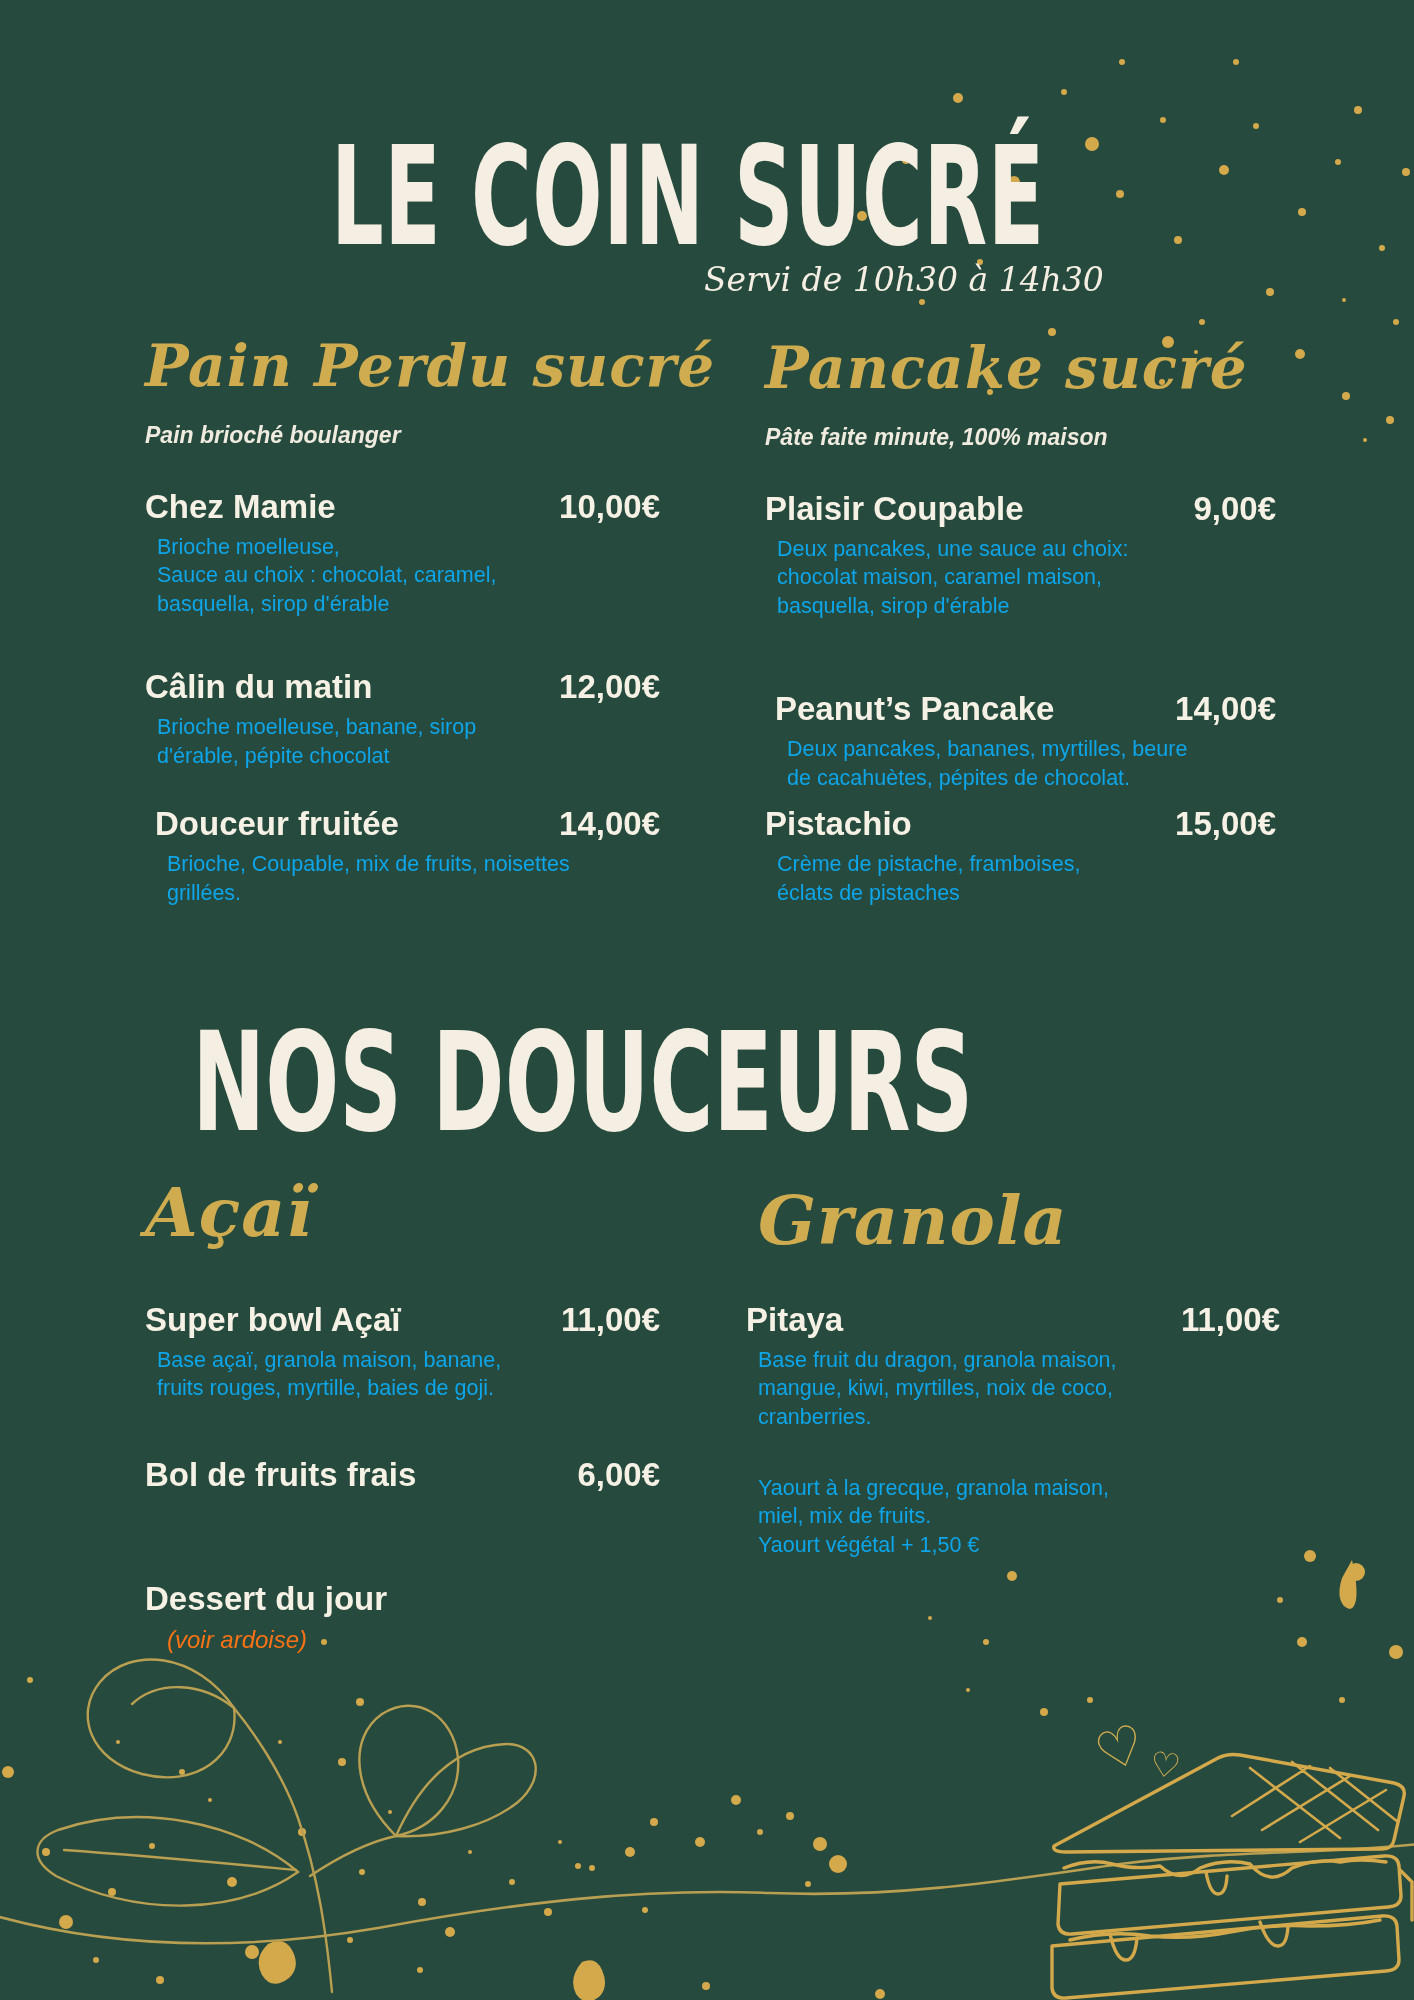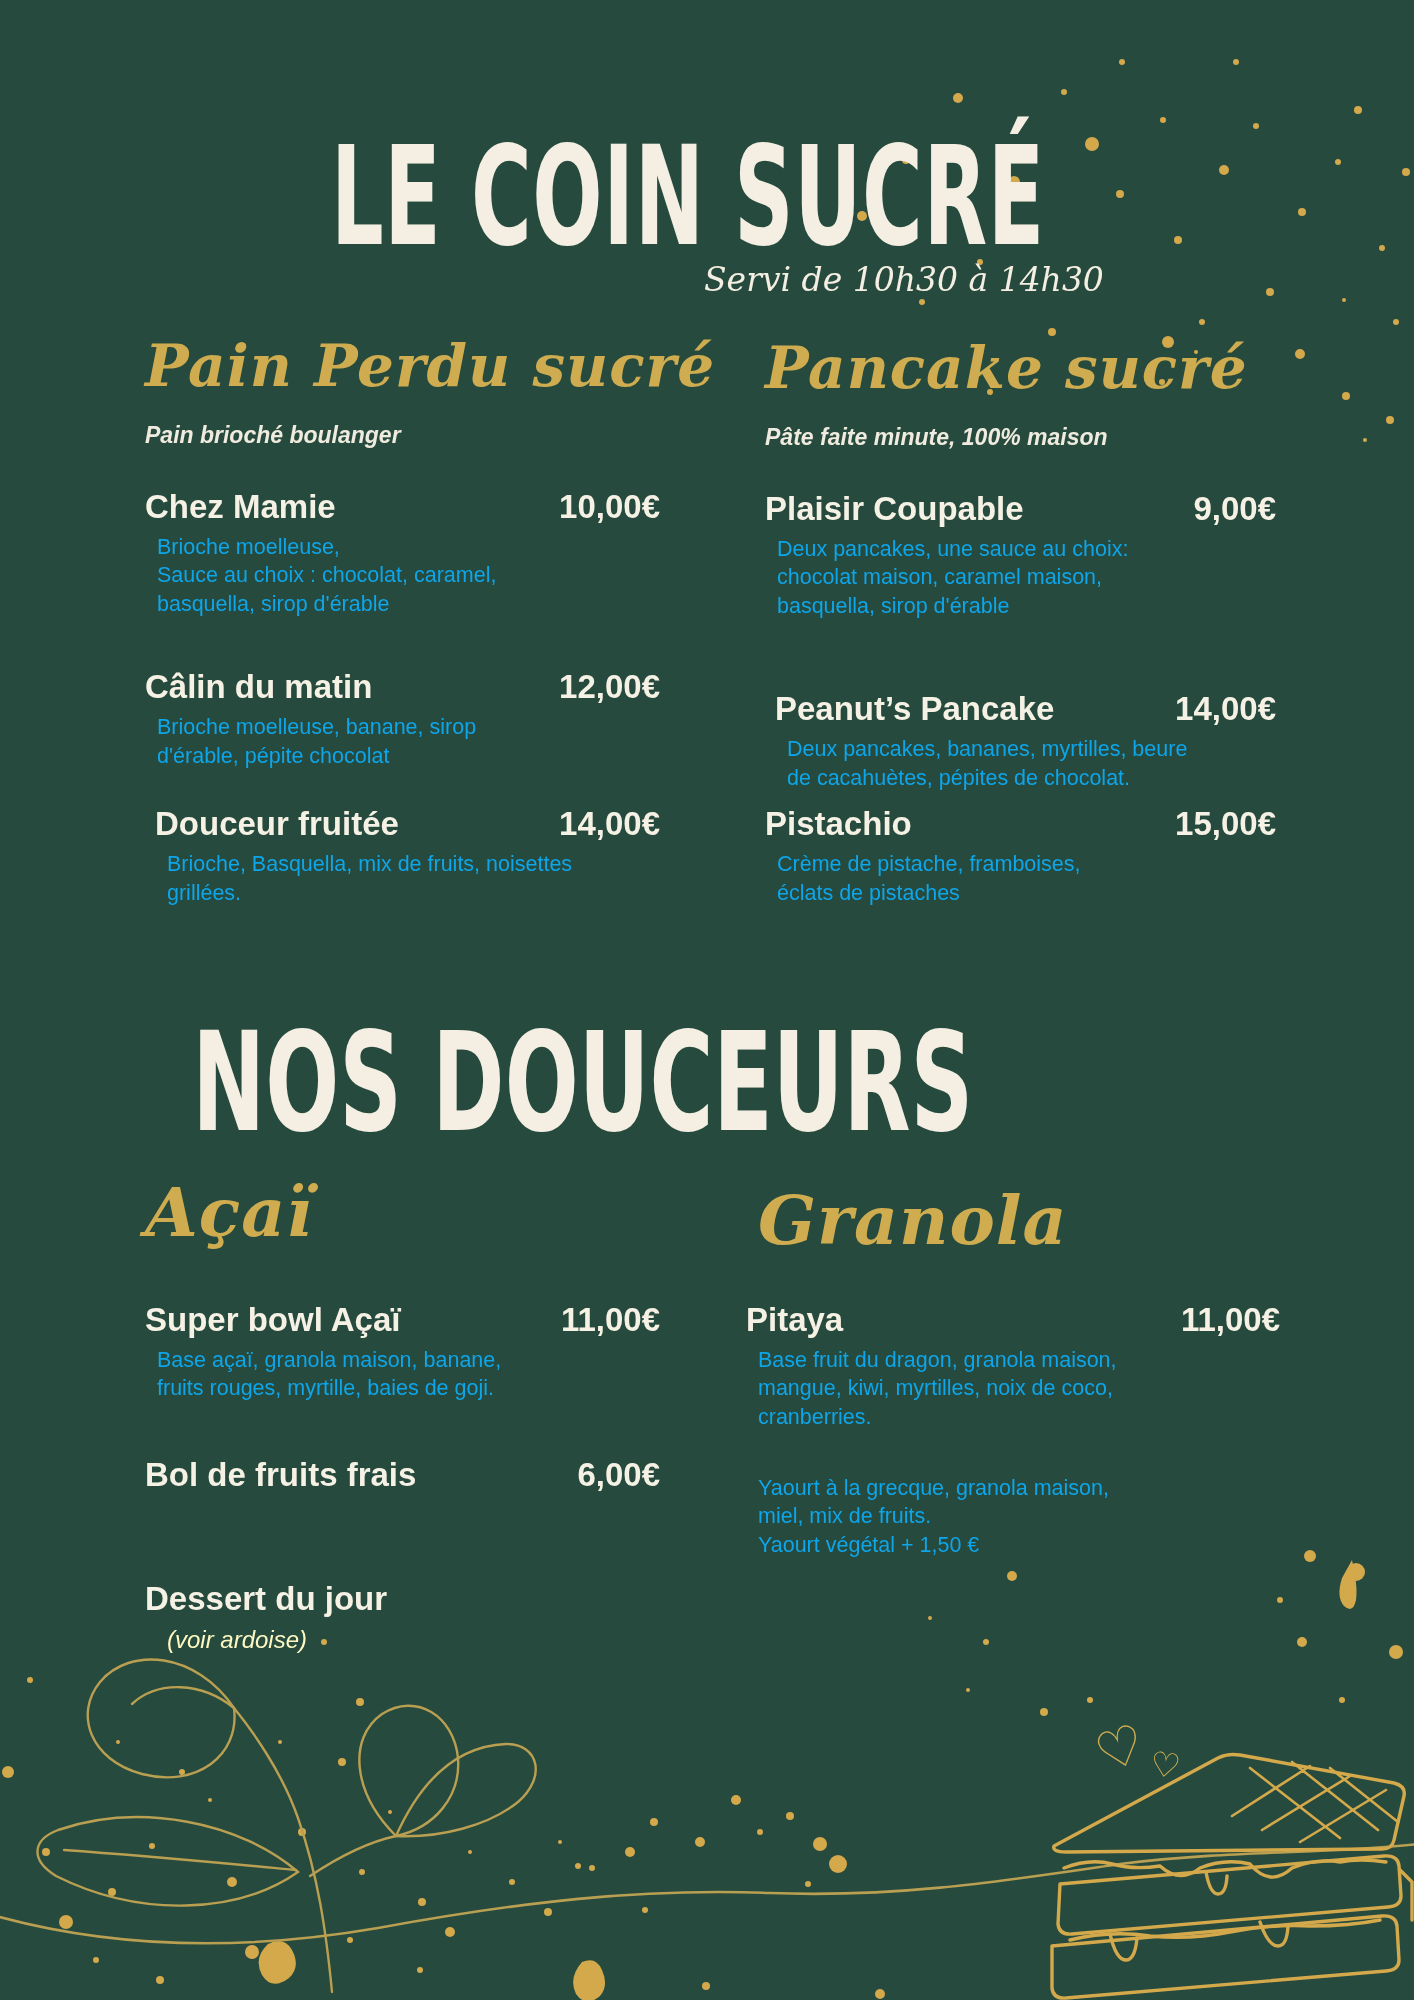--- a/index.html
+++ b/index.html
@@ -72,21 +72,21 @@
   .item-desc{
     margin-top:8px;
     font-size:21.5px;line-height:28.6px;
     color:#0ea5e9;
     white-space:pre-line;
     margin-left:12px;
   }
   .item-note{
     margin-top:8px;padding-left:22px;
     font-style:italic;
-    font-size:24px;color:#fef9c3;
+    font-size:24px;color:#f97316;
   }
   .indent{padding-left:10px;}
   
   .s1c1 .i1{margin-top:40px}.s1c1 .i2{margin-top:50px}.s1c1 .i3{margin-top:36px}
   .s1c2 .i1{margin-top:40px}.s1c2 .i2{margin-top:70px}.s1c2 .i3{margin-top:14px}
   .s2c1 .i1{margin-top:48px}.s2c1 .i2{margin-top:54px}.s2c1 .i3{margin-top:88px}
   .s2c2 .i1{margin-top:40px}.s2c2 .i2{margin-top:42px}.s2c2 .i3{margin-top:30px}
   
   .decor{position:absolute;left:0;top:0;width:1414px;height:2000px;pointer-events:none;}
   .heart{
@@ -255,21 +255,21 @@
         <span class="item-price">12,00€</span>
       </div>
       <div class="item-desc">Brioche moelleuse, banane, sirop
 d'érable, pépite chocolat</div>
     </div>
     <div class="item i3 indent">
       <div class="item-row">
         <span class="item-name">Douceur fruitée</span>
         <span class="item-price">14,00€</span>
       </div>
-      <div class="item-desc">Brioche, Basquella, mix de fruits, noisettes
+      <div class="item-desc">Brioche, Coupable, mix de fruits, noisettes
 grillées.</div>
     </div>
   </div>
 
   <div class="col s1c2" style="left:765px;top:334px;width:511px;">
     <div class="col-heading">Pancake sucré</div>
     <div class="col-tagline">Pâte faite minute, 100% maison</div>
     <div class="item i1">
       <div class="item-row">
         <span class="item-name">Plaisir Coupable</span>

